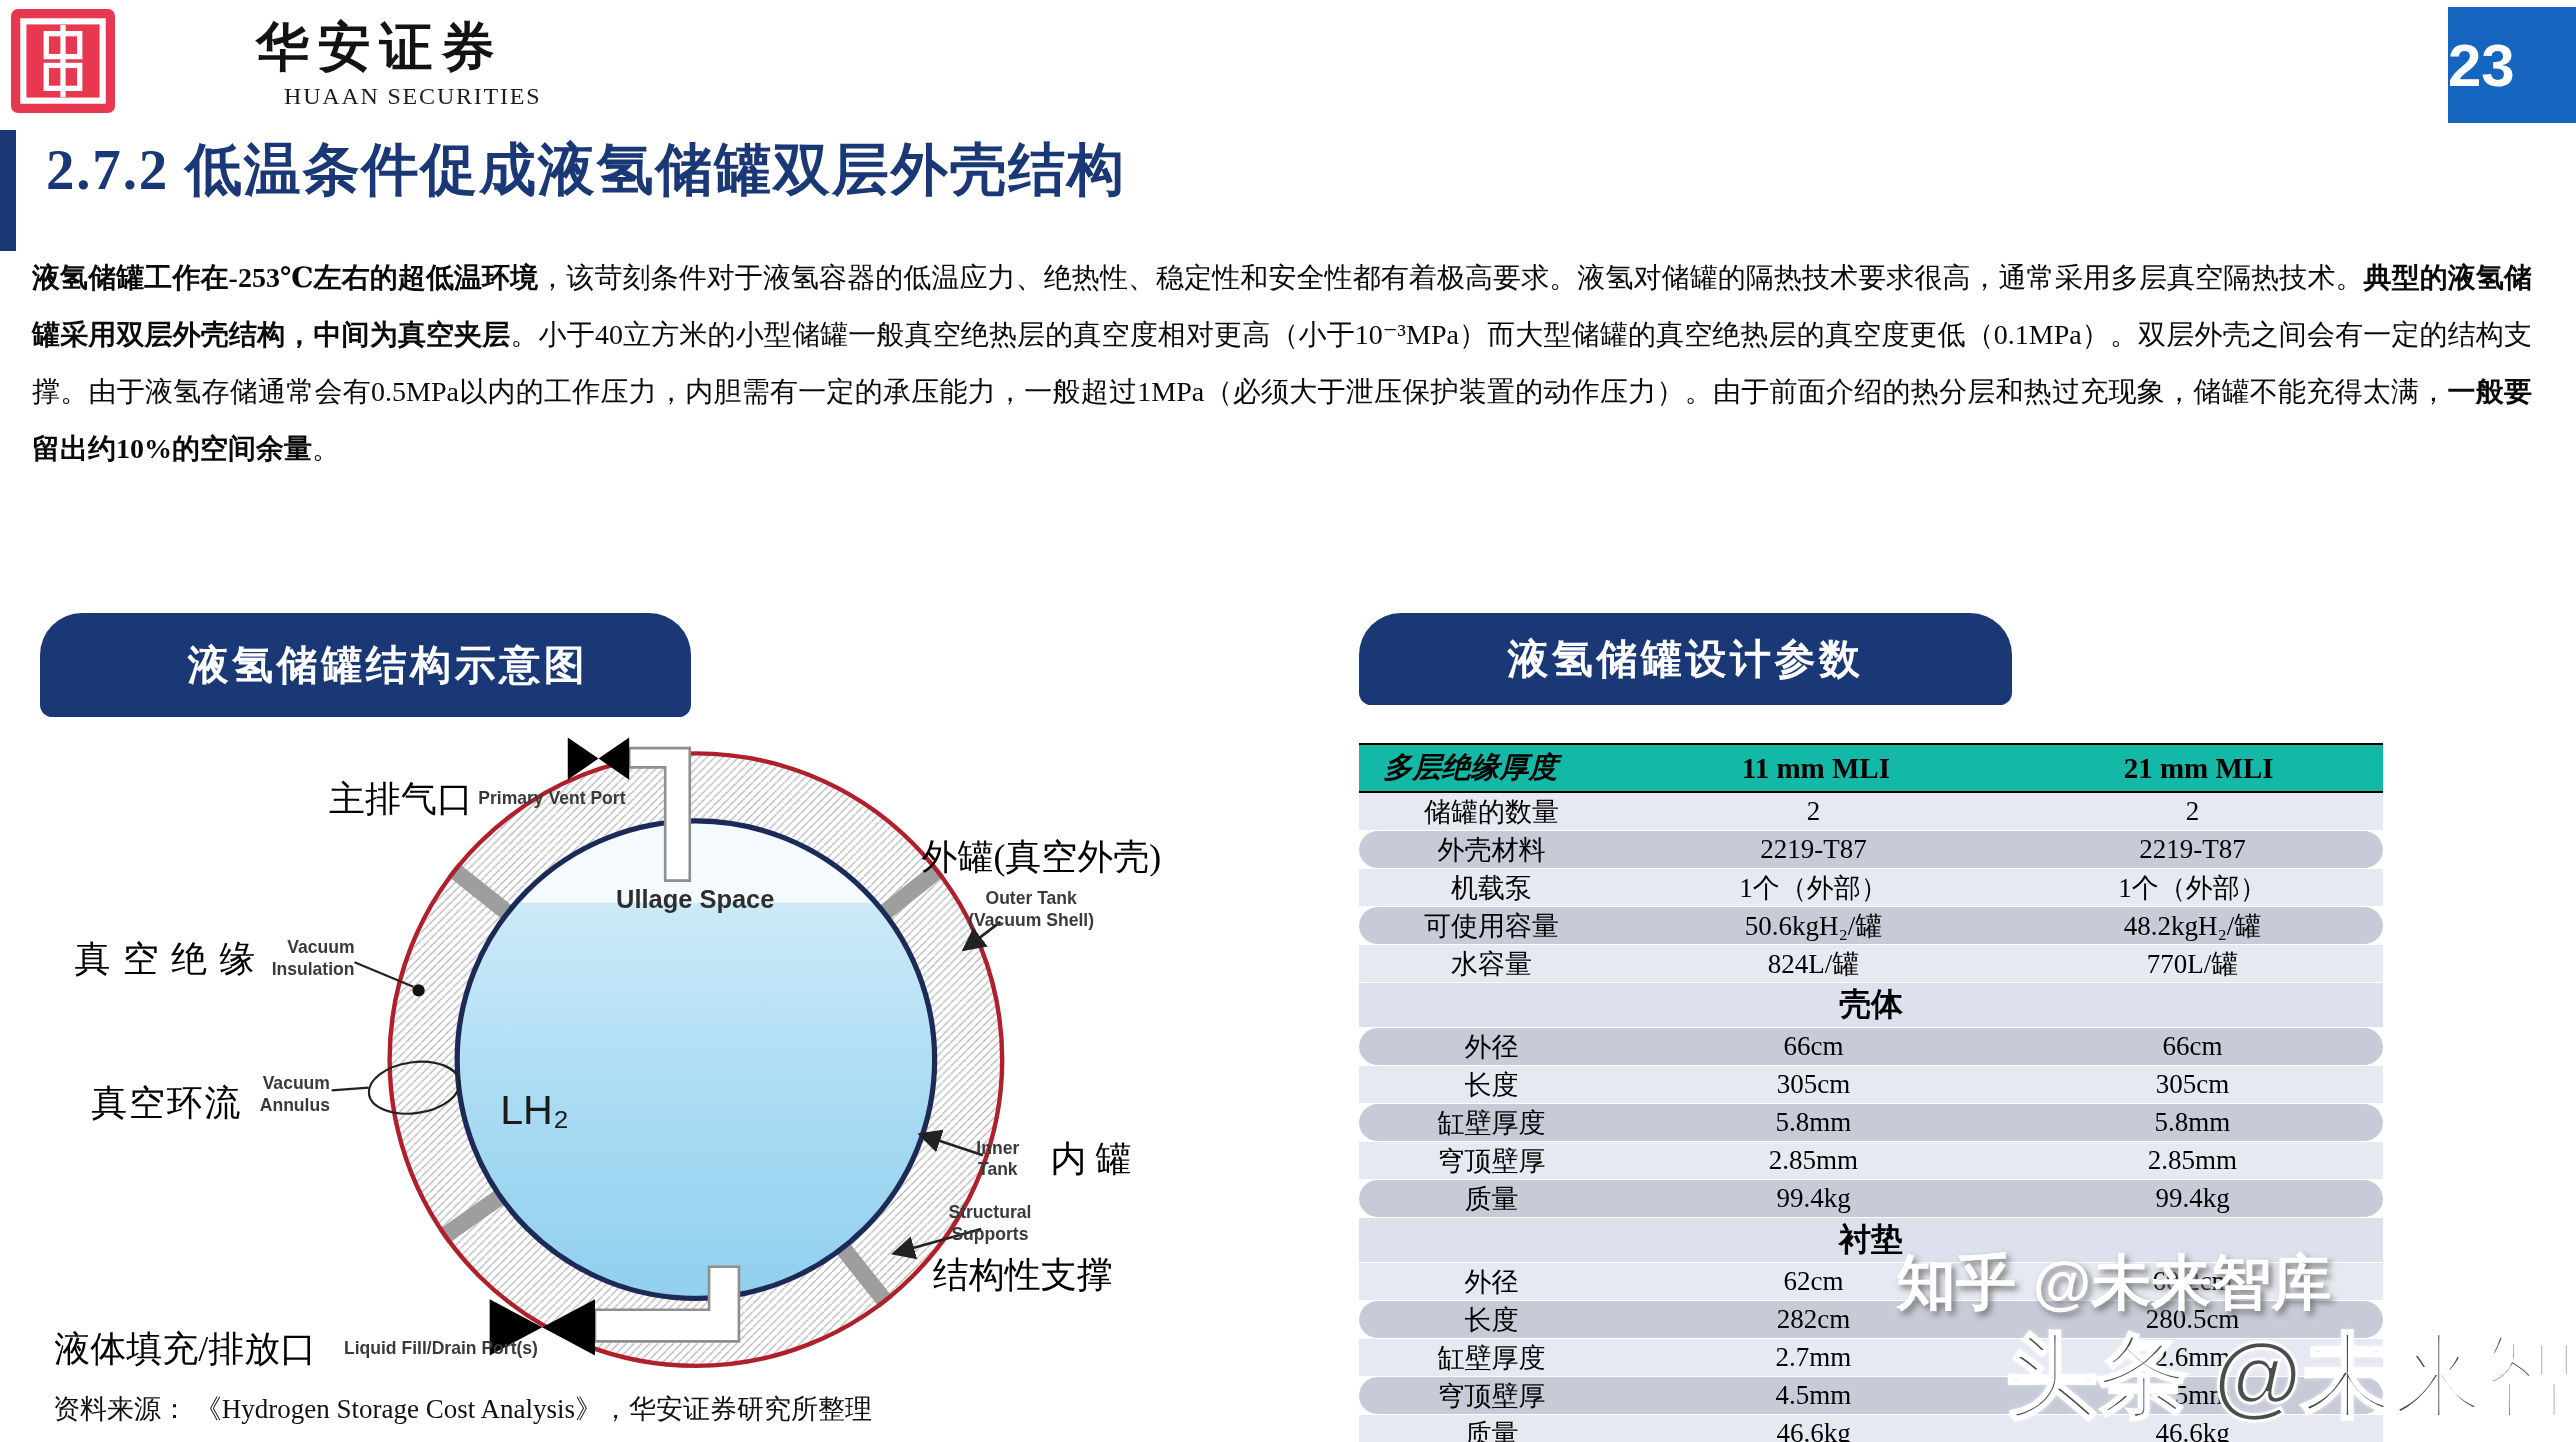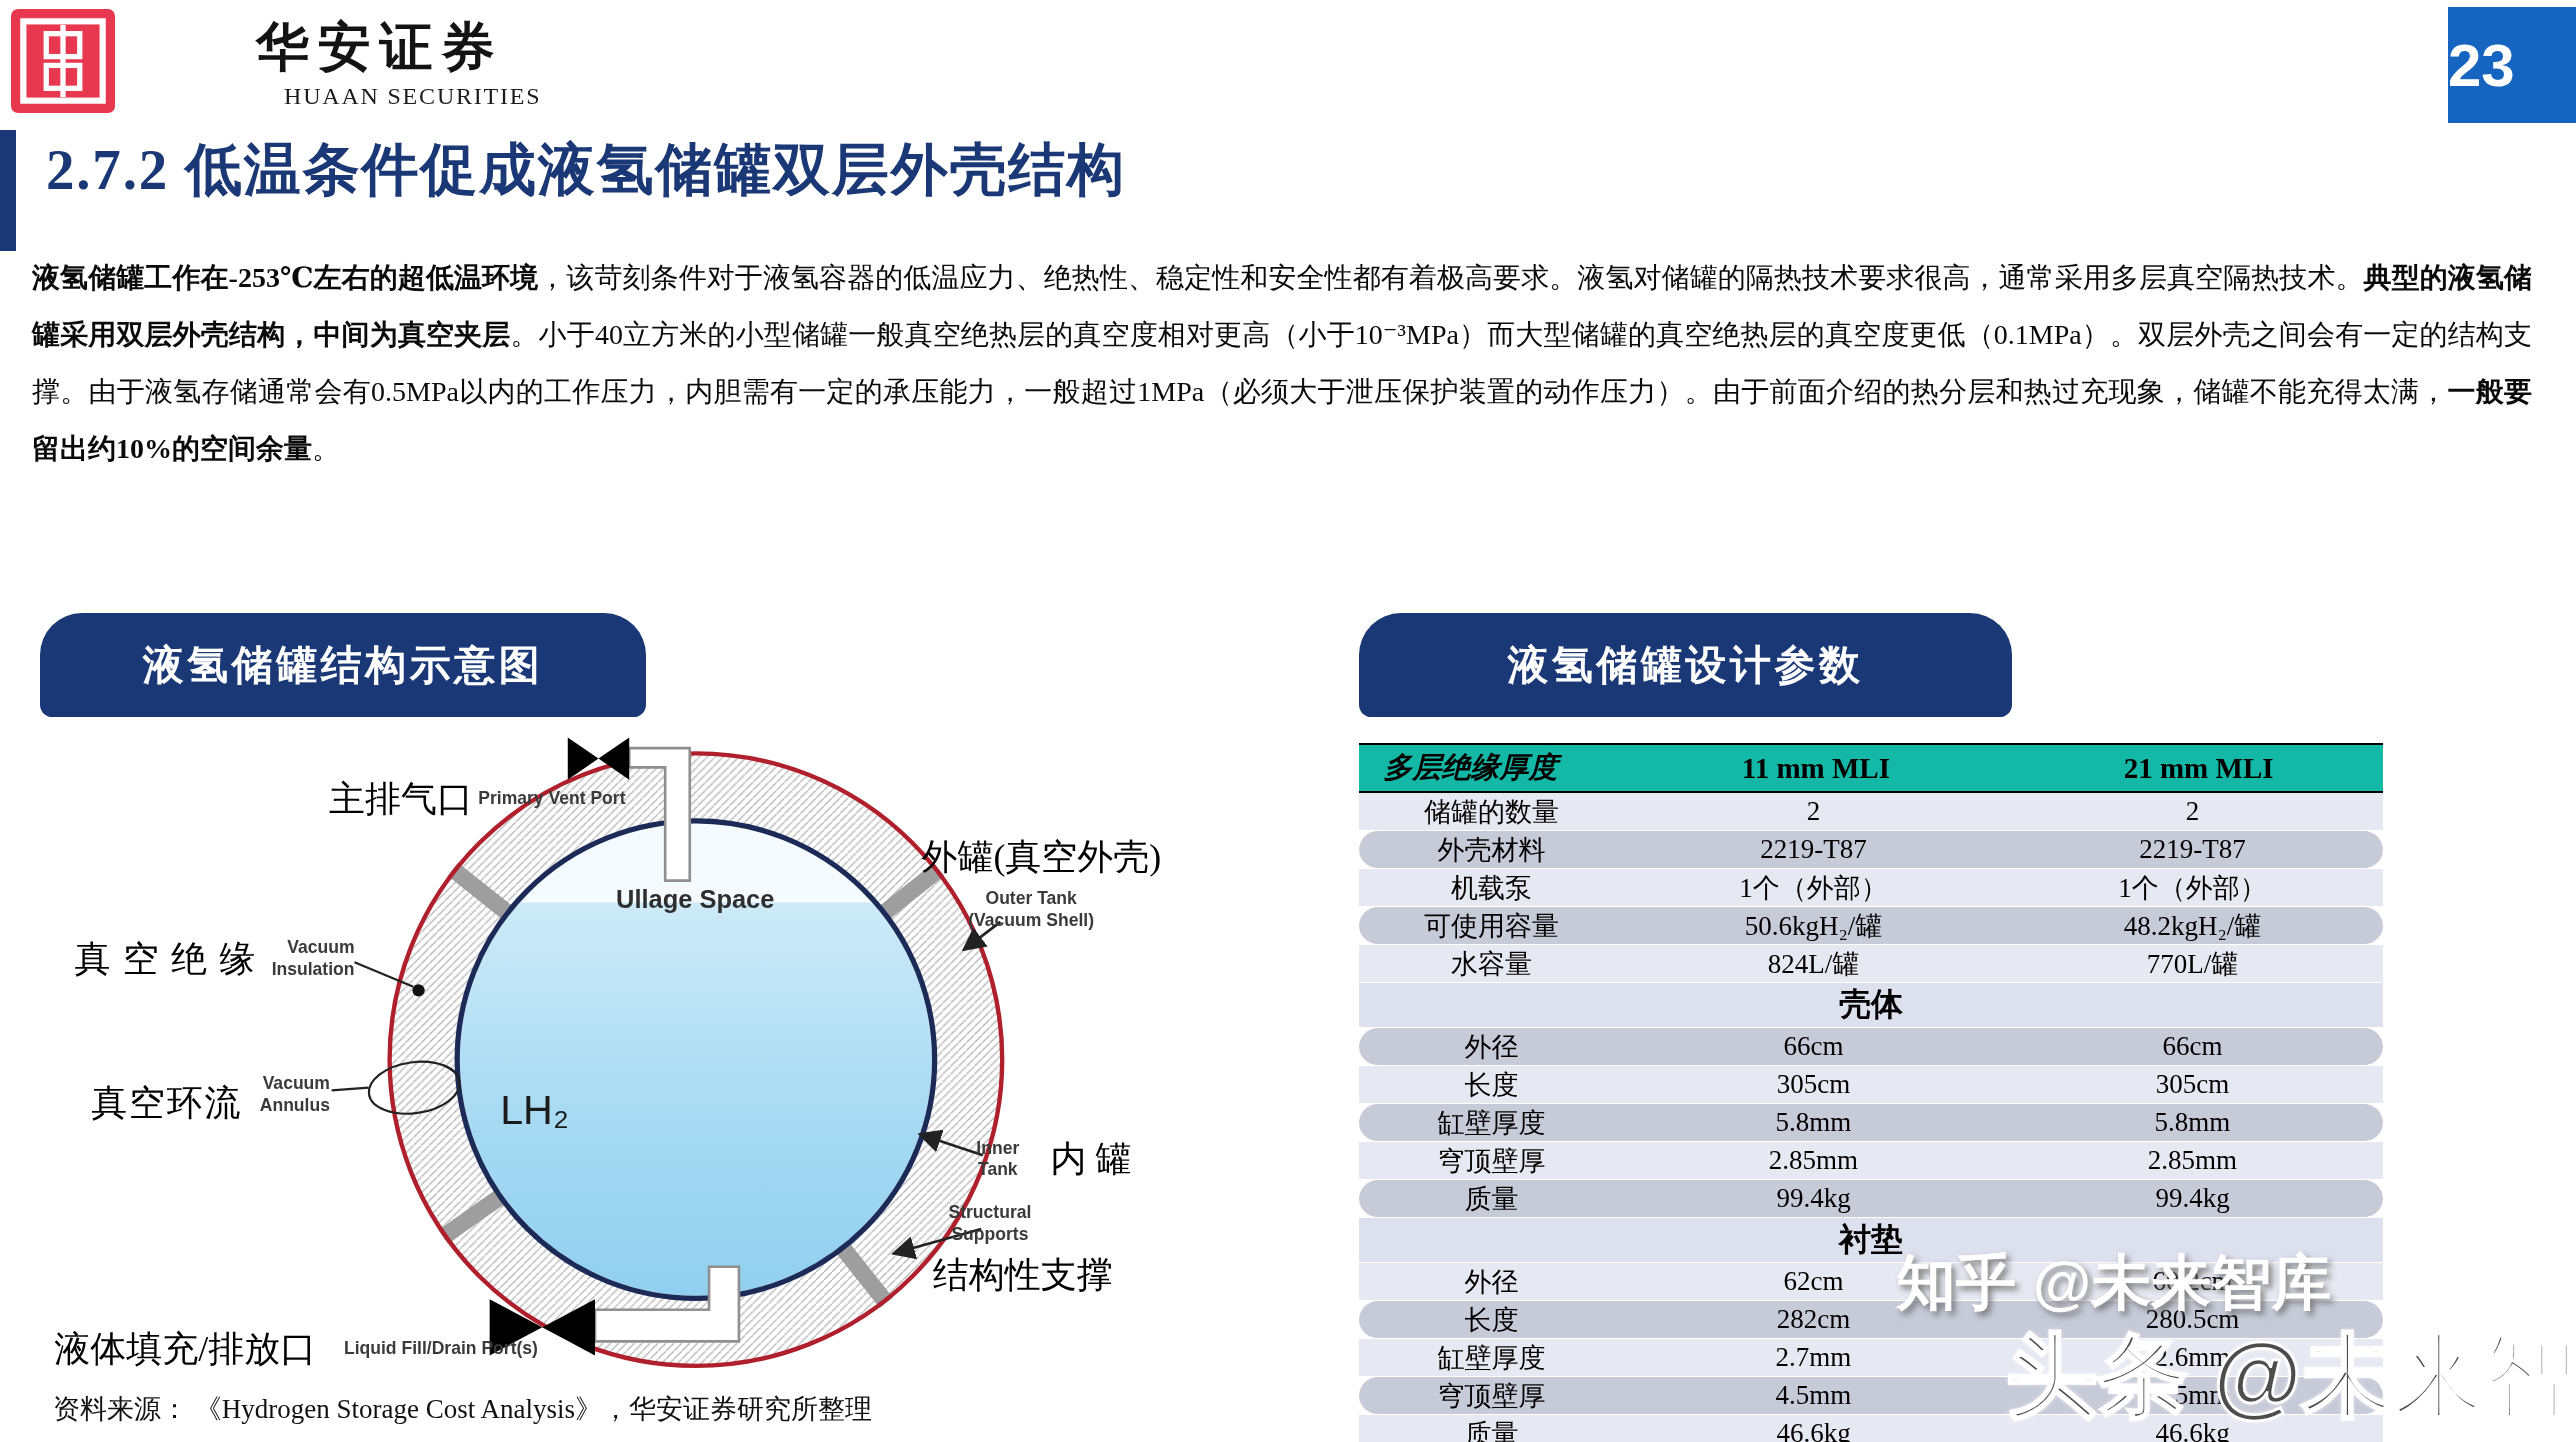--- a/index.html
+++ b/index.html
@@ -17,22 +17,22 @@
   
   #title-accent{left:0;top:130px;width:16px;height:121px;background:var(--navy);}
   #page-title{left:46px;top:132px;font-size:57px;font-weight:bold;color:var(--navy);letter-spacing:1.8px;}
   
   #body-paragraph{left:32px;top:249px;width:2500px;font-size:28px;line-height:57px;
                   color:#0a0a0a;text-align:justify;}
   #body-paragraph .bold{font-weight:bold;}
   
   .panel-head{background:var(--navy);color:#fff;display:flex;align-items:center;justify-content:center;
               font-size:41px;font-weight:bold;border-radius:42px 42px 12.3px 12.3px;letter-spacing:3.5px;}
-  #left-head{left:40px;top:613px;width:606px;height:104px;}
-  #right-head{left:1359px;top:613px;width:653px;height:104px;font-family:Liberation Serif, serif;}
+  #left-head{left:40px;top:613px;width:606px;height:104px;padding-left:45px;}
+  #right-head{left:1359px;top:613px;width:653px;height:92px;font-family:Liberation Serif, serif;}
   
   #tank-diagram{left:26px;top:727px;}
   
   #params-table{left:1359px;top:743px;width:1024px;border-bottom:5.3px solid #000;}
   .trow{display:flex;border-bottom:1.8px solid #fff;align-items:center;}
   .trow.head{height:46px;background:#14b8a6;border-top:2.6px solid #000;border-bottom:2.6px solid #000;color:#fff;gap:14px;}
   .trow.head .tcell{font-weight:bold;font-size:29px;}
   .trow.head .c0{justify-content:flex-start;padding-left:24.6px;font-style:italic;}
   .trow.light{background:#e7e9f2;}
   .trow.dark{background:#c7cbd8;border-radius:19px;}

